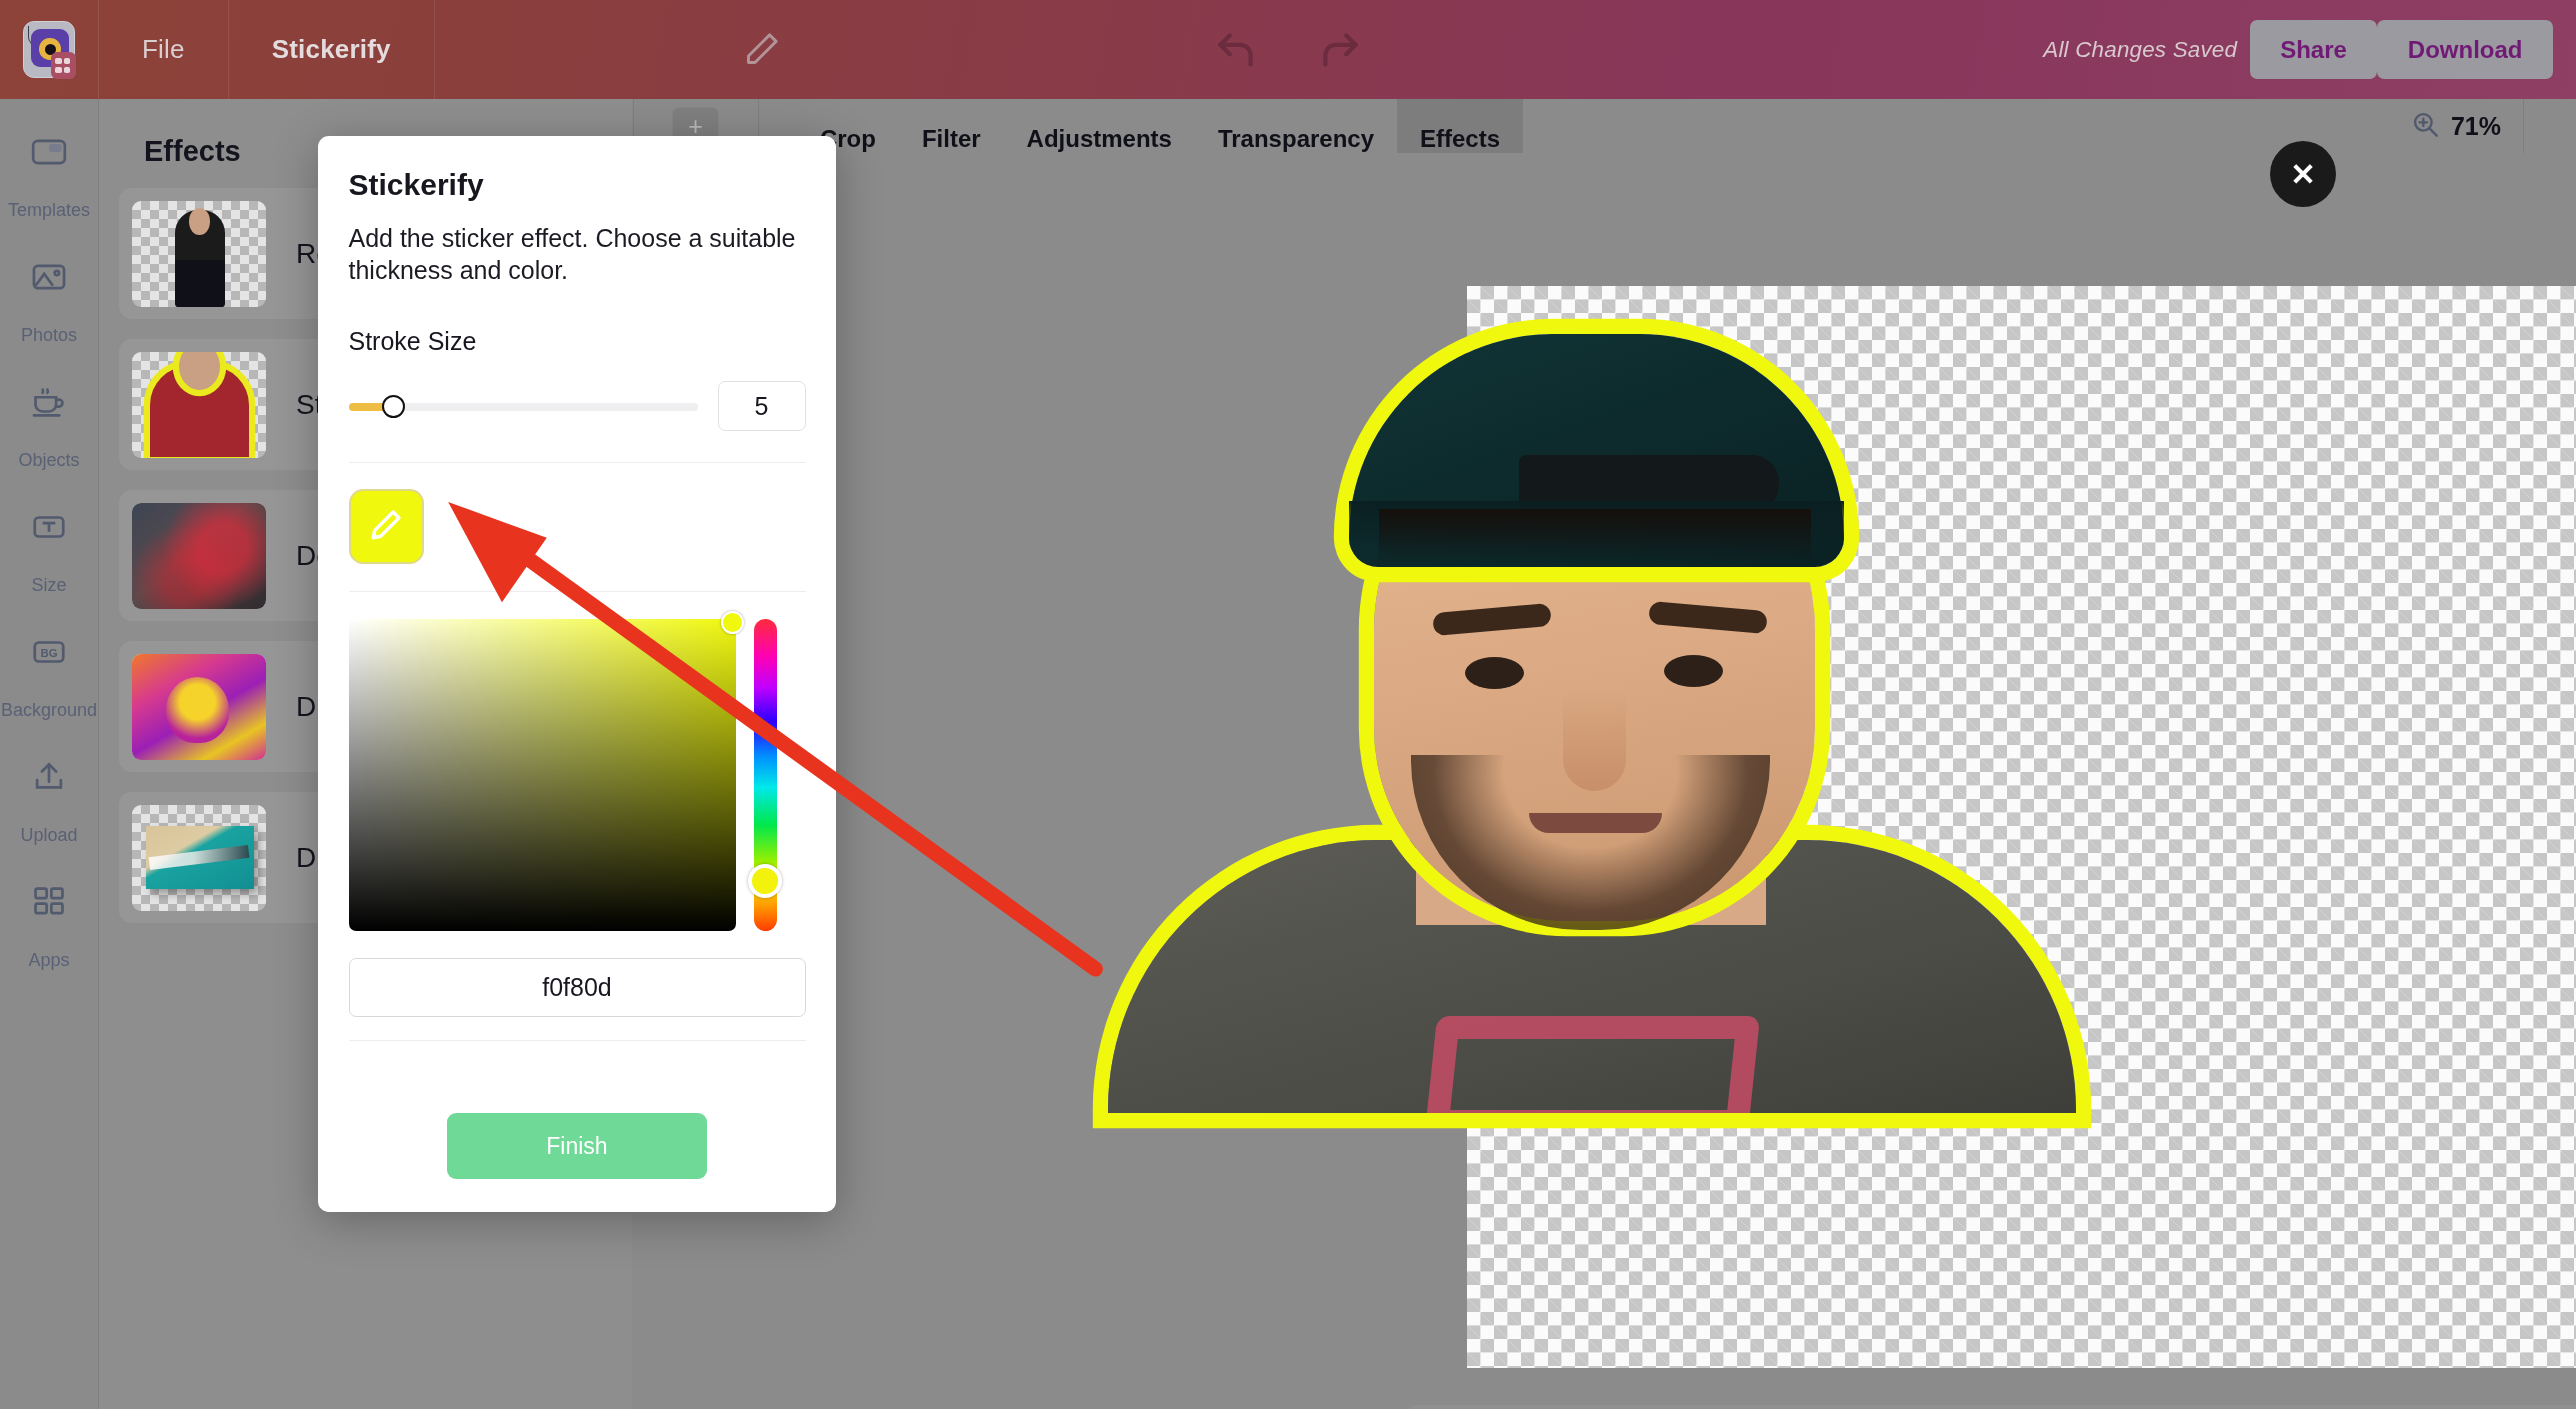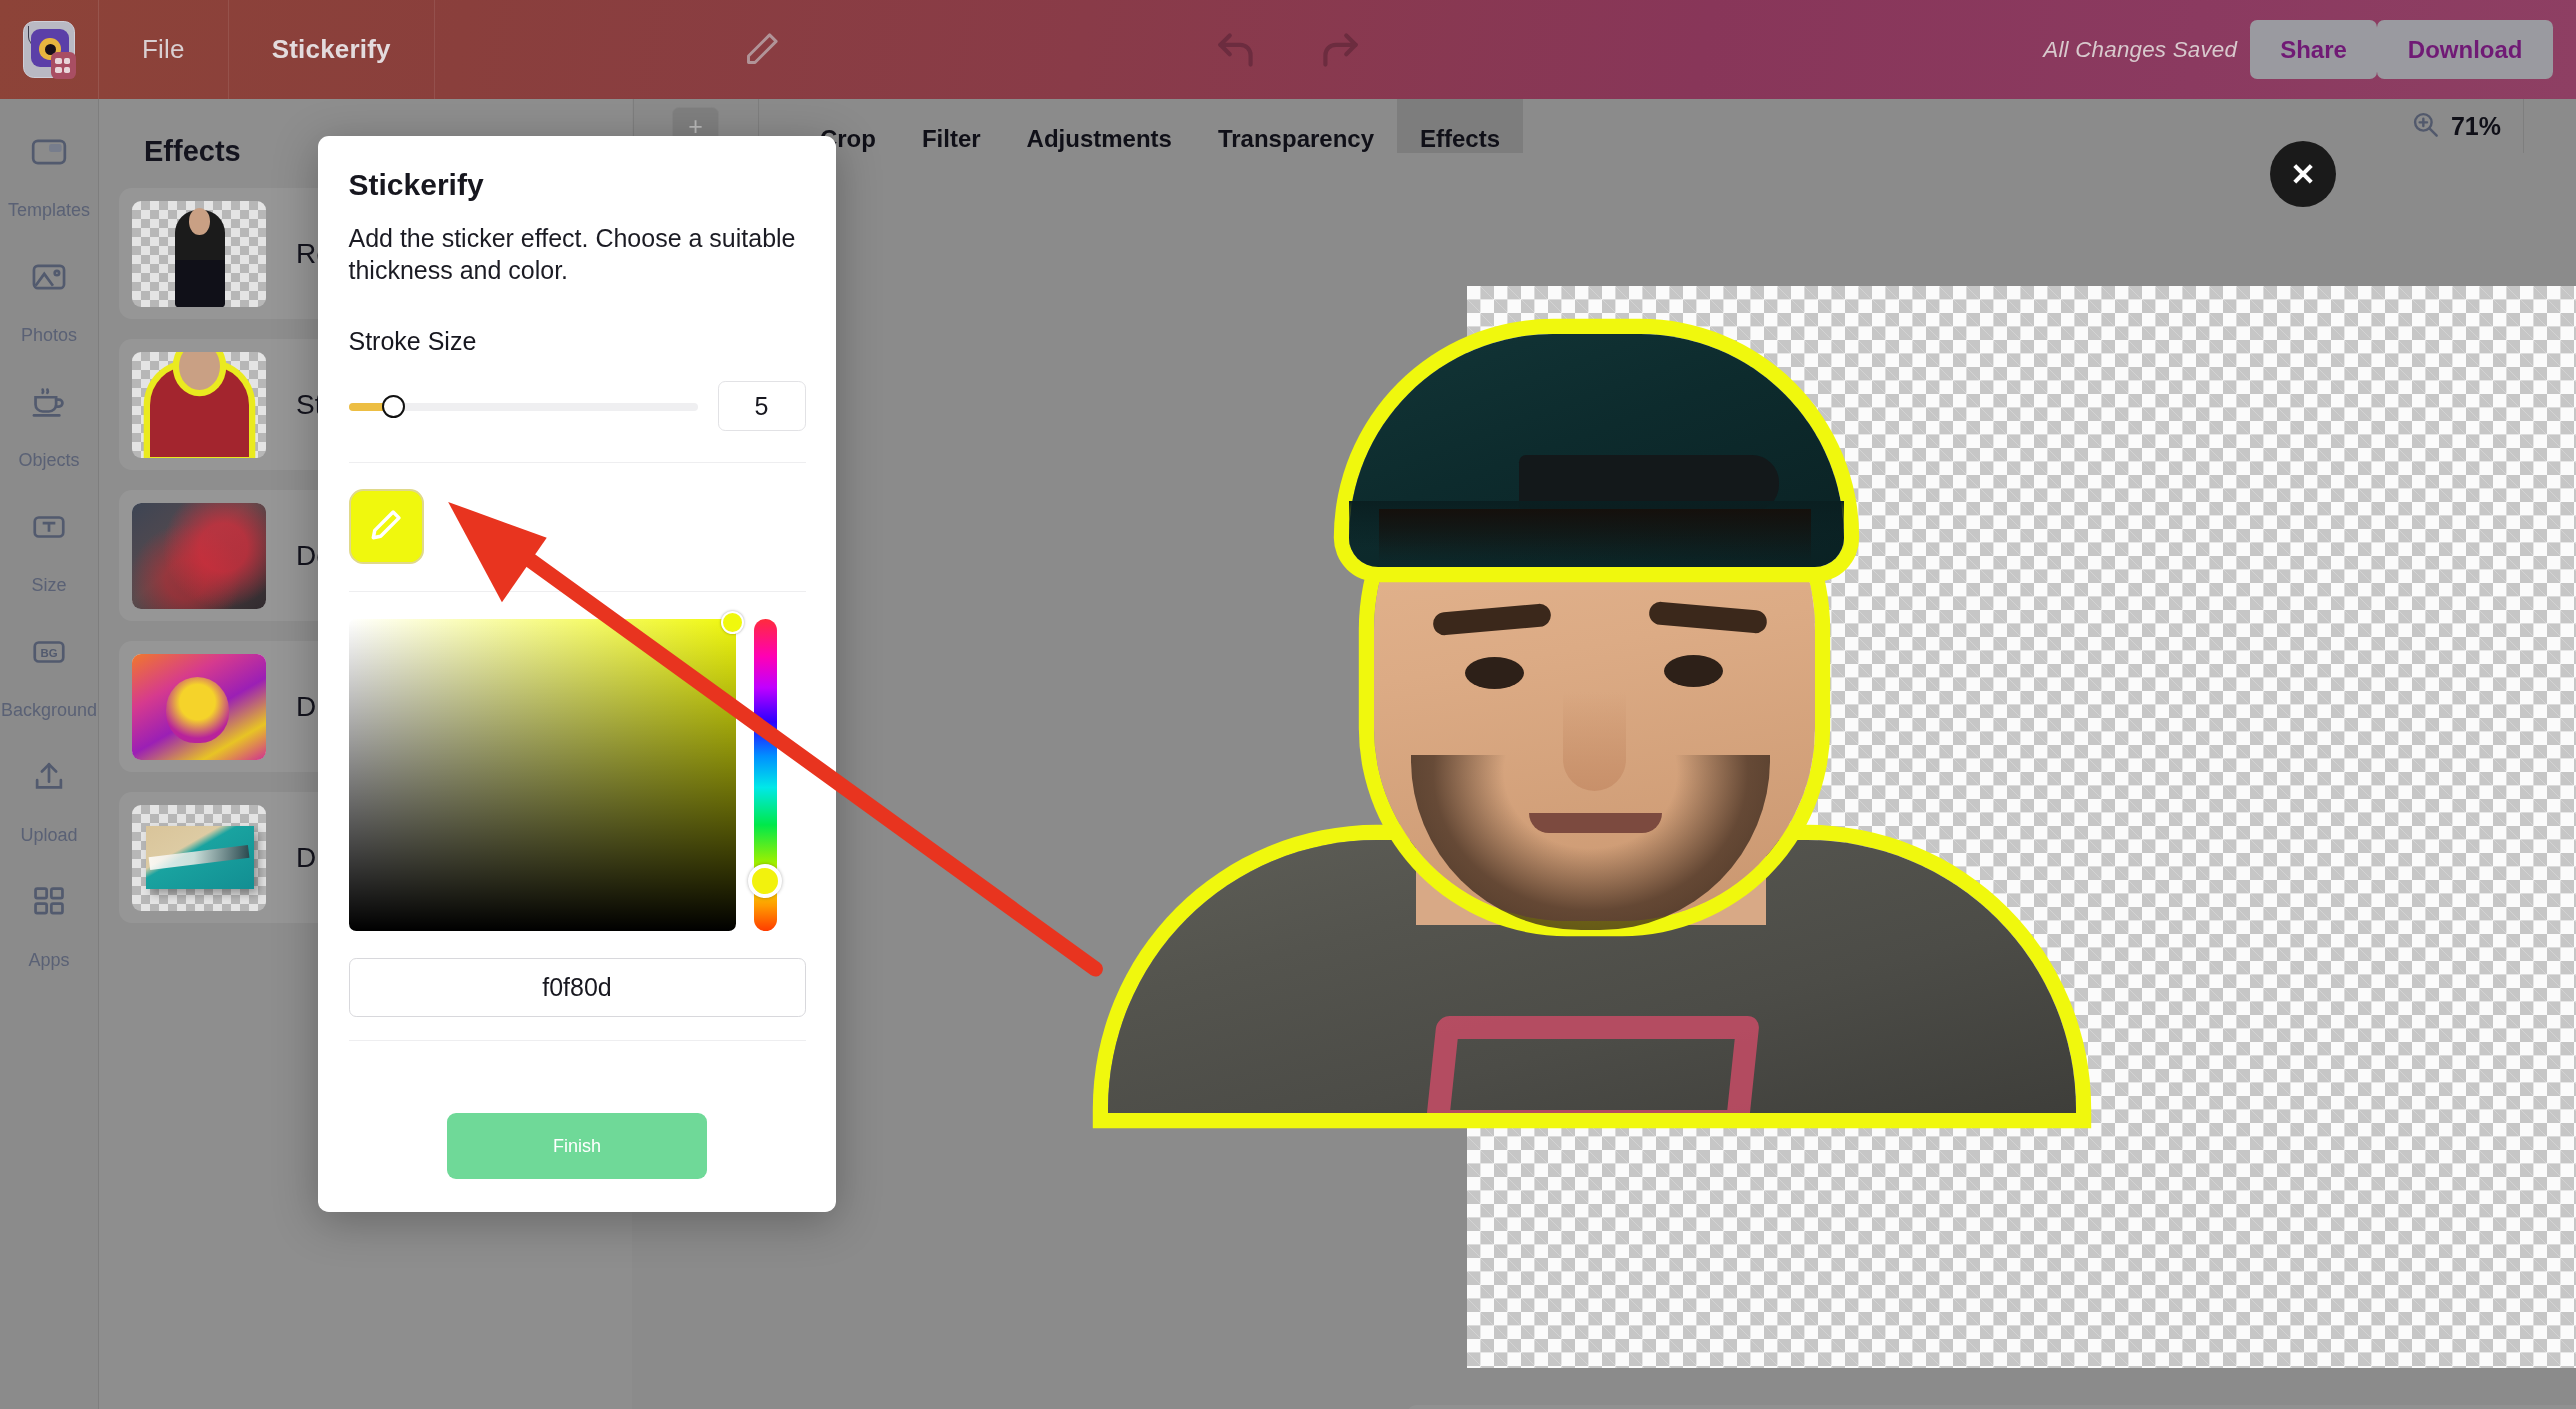--- a/index.html
+++ b/index.html
@@ -413,21 +413,21 @@
   .hex-box {
     margin-top: 27px;
     height: 59px; border: 0.9px solid #d8d8dc; border-radius: 7.2px;
     display: flex; align-items: center; justify-content: center;
     font-size: 25px; color: #17171f;
   }
   .divider3 { margin-top: 23px; height: 0.9px; background: #eeeef0; }
   .finish-wrap { display:flex; justify-content:center; margin-top: 72px; }
   .finish-btn {
     width: 260px; height: 66px; border-radius: 9px; border: none;
-    background: #6fd998; color: #fff; font-size: 18px;
+    background: #6fd998; color: #fff; font-size: 23px;
     font-family: "Liberation Sans", sans-serif;
   }
 
   
   .close-btn {
     position: absolute; left: 2270px; top: 141px;
     width: 66px; height: 66px; border-radius: 50%;
     background: #1a1a1a; color: #fff;
     display: flex; align-items: center; justify-content: center;
     font-size: 30.5px; font-weight: 700;

